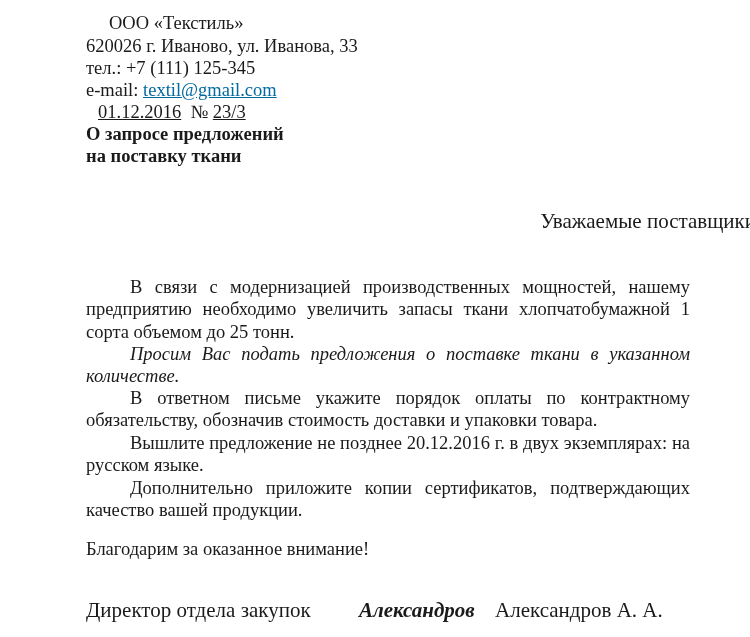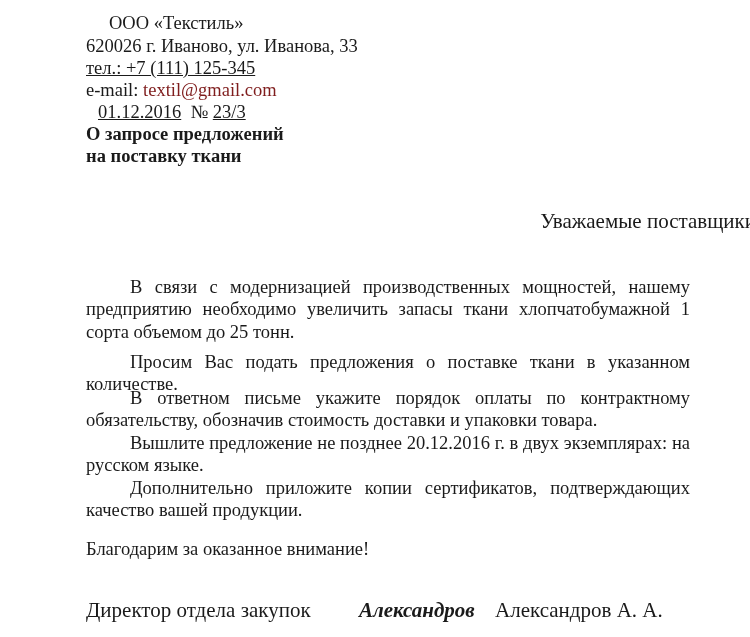--- a/index.html
+++ b/index.html
@@ -1,49 +1,49 @@
 <!DOCTYPE html>
 <html><head>
 <meta charset="utf-8">
 <style>
   html, body { margin:0; padding:0; background:#ffffff; }
   body { width:750px; height:637px; position:relative; overflow:hidden;
          font-family:"Liberation Serif", serif; color:#1a1a1a; }
   .line { position:absolute; left:86px; font-size:18.5px; white-space:nowrap; line-height:22px; }
   .bold { font-weight:bold; }
   .ul { text-decoration:underline; }
-  .link { color:#7f1d1d; }
+  .link { color:#0369a1; text-decoration:underline; }
   .center { position:absolute; left:13px; width:750px; text-align:right; font-size:21px; line-height:22px; }
   .para { position:absolute; left:86px; width:604px; font-size:18.5px; line-height:22.4px;
           text-align:justify; text-align-last:left; }
   .indent { text-indent:44px;margin-top:23px; }
   .sig { position:absolute; top:599px; font-size:21px; white-space:nowrap; line-height:22px; }
   .sig-italic { font-style:italic; font-weight:bold; }
 </style>
 </head>
 <body>
 
 <div>
 
   <div class="line" style="top:12px;margin-left:23px;">ООО «Текстиль»</div>
   <div class="line" style="top:35px;">620026 г. Иваново, ул. Иванова, 33</div>
-  <div class="line" style="top:57px;text-decoration:underline;">тел.: +7 (111) 125-345</div>
+  <div class="line" style="top:57px;">тел.: +7 (111) 125-345</div>
   <div class="line" style="top:79px;">
     <span>e-mail: </span><span class="link">textil@gmail.com</span>
   </div>
   <div class="line" style="top:101px;margin-left:12px;">
     <span class="ul">01.12.2016</span>&nbsp;&nbsp;<span>№</span>&nbsp;<span class="ul">23/3</span>
   </div>
   <div class="line bold" style="top:123px;">О запросе предложений</div>
   <div class="line bold" style="top:145px;">на поставку ткани</div>
 
   <div class="center" style="top:210px;">Уважаемые поставщики!</div>
 
   <div class="para indent" style="top:253px;">В связи с модернизацией производственных мощностей, нашему предприятию необходимо увеличить запасы ткани хлопчатобумажной 1 сорта объемом до 25 тонн.</div>
-  <div class="para indent" style="top:328px;">Просим Вас подать предложения о поставке ткани в указанном количестве.</div>
+  <div class="para indent" style="top:320px;font-style:italic;">Просим Вас подать предложения о поставке ткани в указанном количестве.</div>
   <div class="para indent" style="top:364px;">В ответном письме укажите порядок оплаты по контрактному обязательству, обозначив стоимость доставки и упаковки товара.</div>
   <div class="para indent" style="top:409px;">Вышлите предложение не позднее 20.12.2016 г. в двух экземплярах: на русском языке.</div>
   <div class="para indent" style="top:454px;">Дополнительно приложите копии сертификатов, подтверждающих качество вашей продукции.</div>
 
   <div class="line" style="top:538px;">Благодарим за оказанное внимание!</div>
 
   <div class="sig" style="left:86px;">Директор отдела закупок</div>
   <div class="sig sig-italic" style="left:353px;margin-left:6px;">Александров</div>
   <div class="sig" style="left:495px;">Александров А. А.</div>
 

